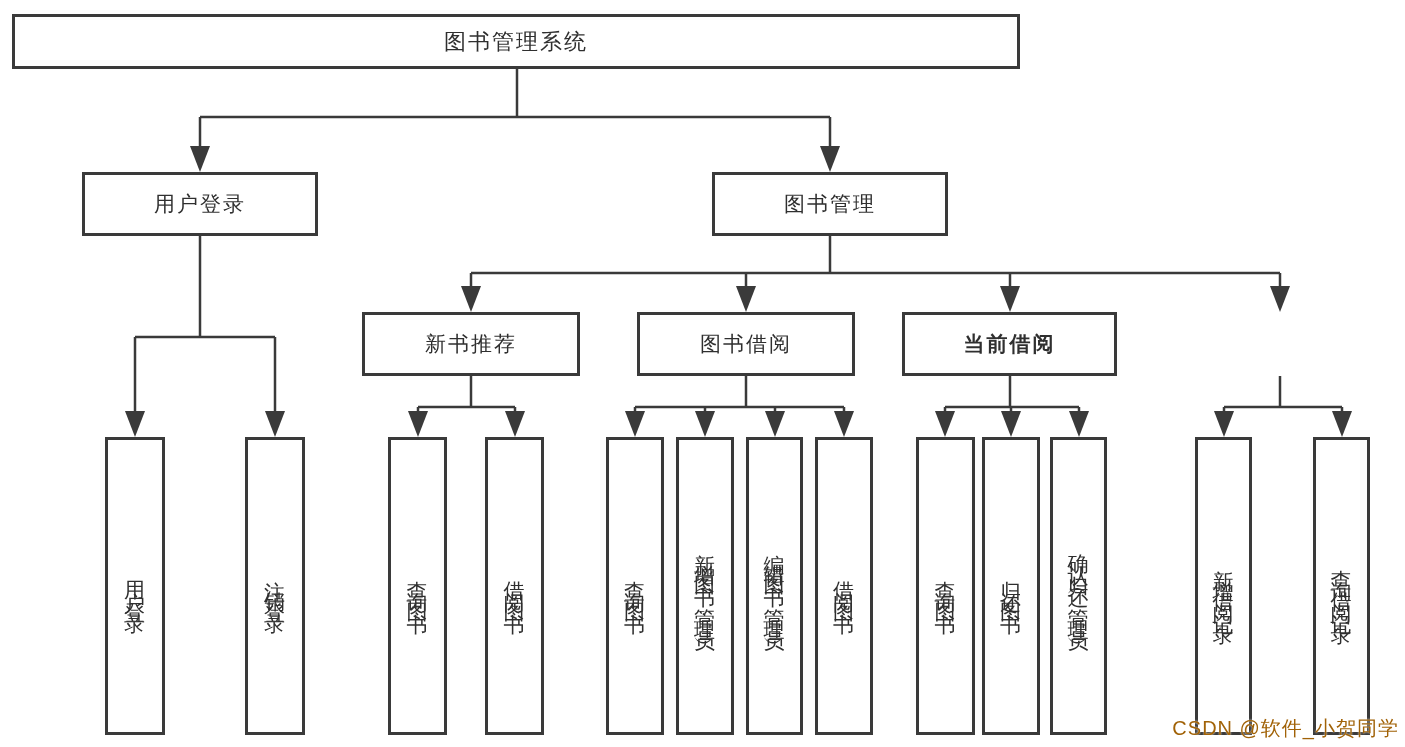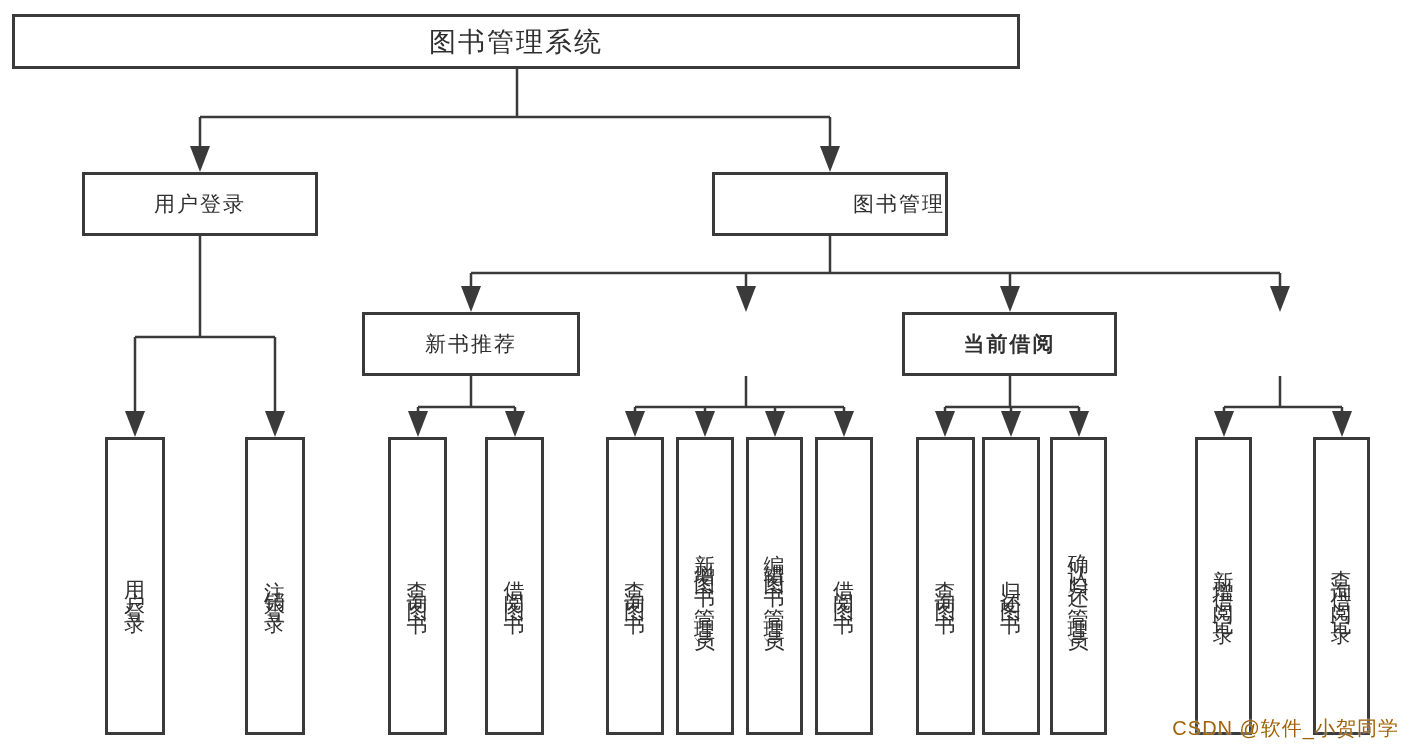--- a/index.html
+++ b/index.html
@@ -17,21 +17,21 @@
     box-sizing: border-box;
     border: 3px solid #3a3a3a;
     background: #ffffff;
     display: flex;
     align-items: center;
     justify-content: center;
     color: #2f2f2f;
     z-index: 2;
   }
   .hbox { font-size: 21px; letter-spacing: 2px; }
-  .root  { top: 14px;  height: 55px; font-size: 27px; }
+  .root  { top: 14px;  height: 55px; font-size: 22px; }
   .lvl2  { top: 172px; height: 64px; }
   .lvl3  { top: 312px; height: 64px; }
   .leaf  { top: 437px; height: 298px; }
   .vtext {
     writing-mode: vertical-rl;
     text-orientation: upright;
     font-size: 21px;
     letter-spacing: 11px;
     line-height: 1;
     white-space: nowrap;
@@ -118,26 +118,29 @@
     </g>
   </svg>
 
   <div class="node hbox root" style="left:12px; width:1008px;">
     <span>图书管理系统</span>
   </div>
 
   <div class="node hbox lvl2" style="left:82px; width:236px;">
     <span>用户登录</span>
   </div>
-  <div class="node hbox lvl2" style="left:712px; width:236px;justify-content:flex-end;">
+  <div class="node hbox lvl2" style="left:712px; width:236px;">
     <span>图书管理</span>
   </div>
 
   <div class="node hbox lvl3" style="left:362px; width:218px;justify-content:center;">
     <span>新书推荐</span>
+  </div>
+  <div class="node hbox lvl3" style="left:637px; width:218px;">
+    <span>图书借阅</span>
   </div>
   <div class="node hbox lvl3" style="left:902px; width:215px;font-weight:bold;">
     <span>当前借阅</span>
   </div>
 
   <div class="node leaf" style="left:105px; width:60px;">
     <span class="vtext">用户登录</span>
   </div>
   <div class="node leaf" style="left:245px; width:60px;">
     <span class="vtext">注销登录</span>

